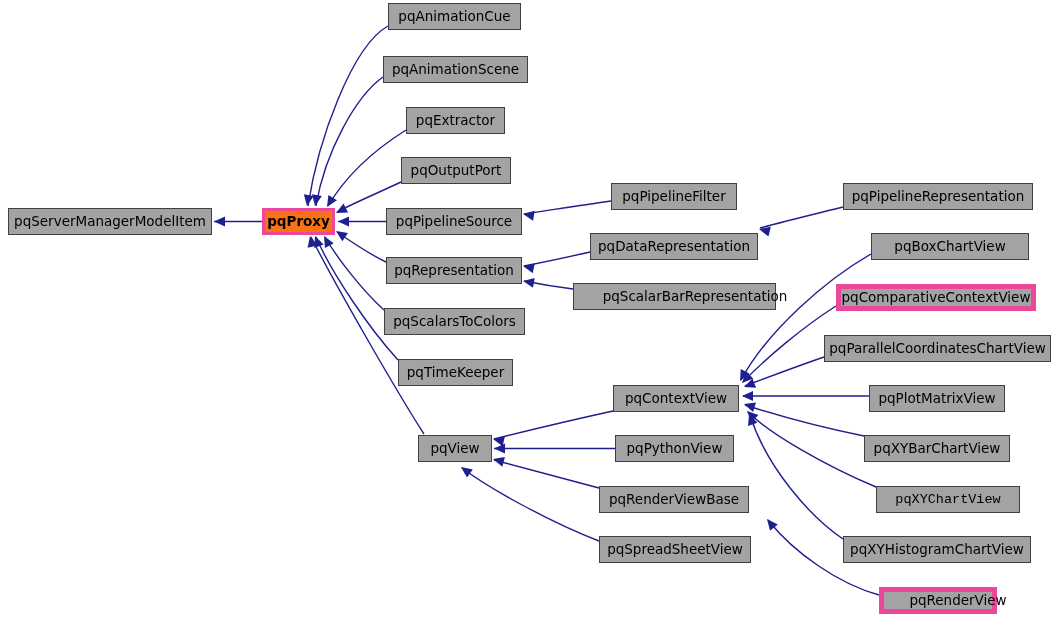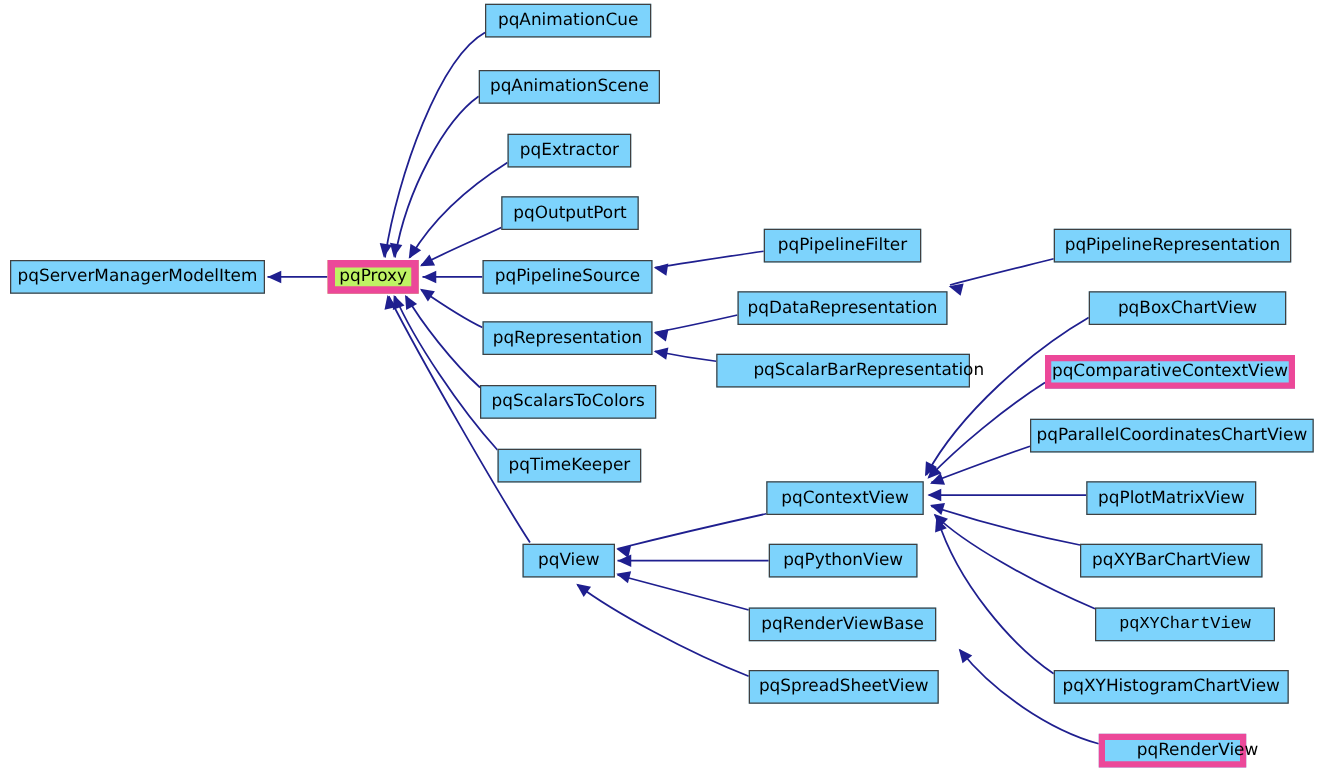--- a/index.html
+++ b/index.html
@@ -20,32 +20,33 @@
     width: 1057px;
     height: 620px;
     pointer-events: none;
   }
   .node {
     position: absolute;
     box-sizing: border-box;
     display: flex;
     align-items: center;
     justify-content: center;
-    background: #7dd3fc;
+    background: #a3a3a3;
     border: 1px solid #404040;
     color: #000000;
     font-size: 13.5px;
     line-height: 1;
     white-space: nowrap;
     letter-spacing: 0px;
     z-index: 3;
   }
   .node.current {
-    background: #bef264;
-    border: 6px solid #ec4899;
+    background: #f97316;
+    border: 3px solid #ec4899;
+    font-weight: bold;
   }
   .node.highlight {
     border: 5px solid #ec4899;
   }
   .node .label {
     display: block;
     padding: 0 6px;
   }
 </style>
 </head>

